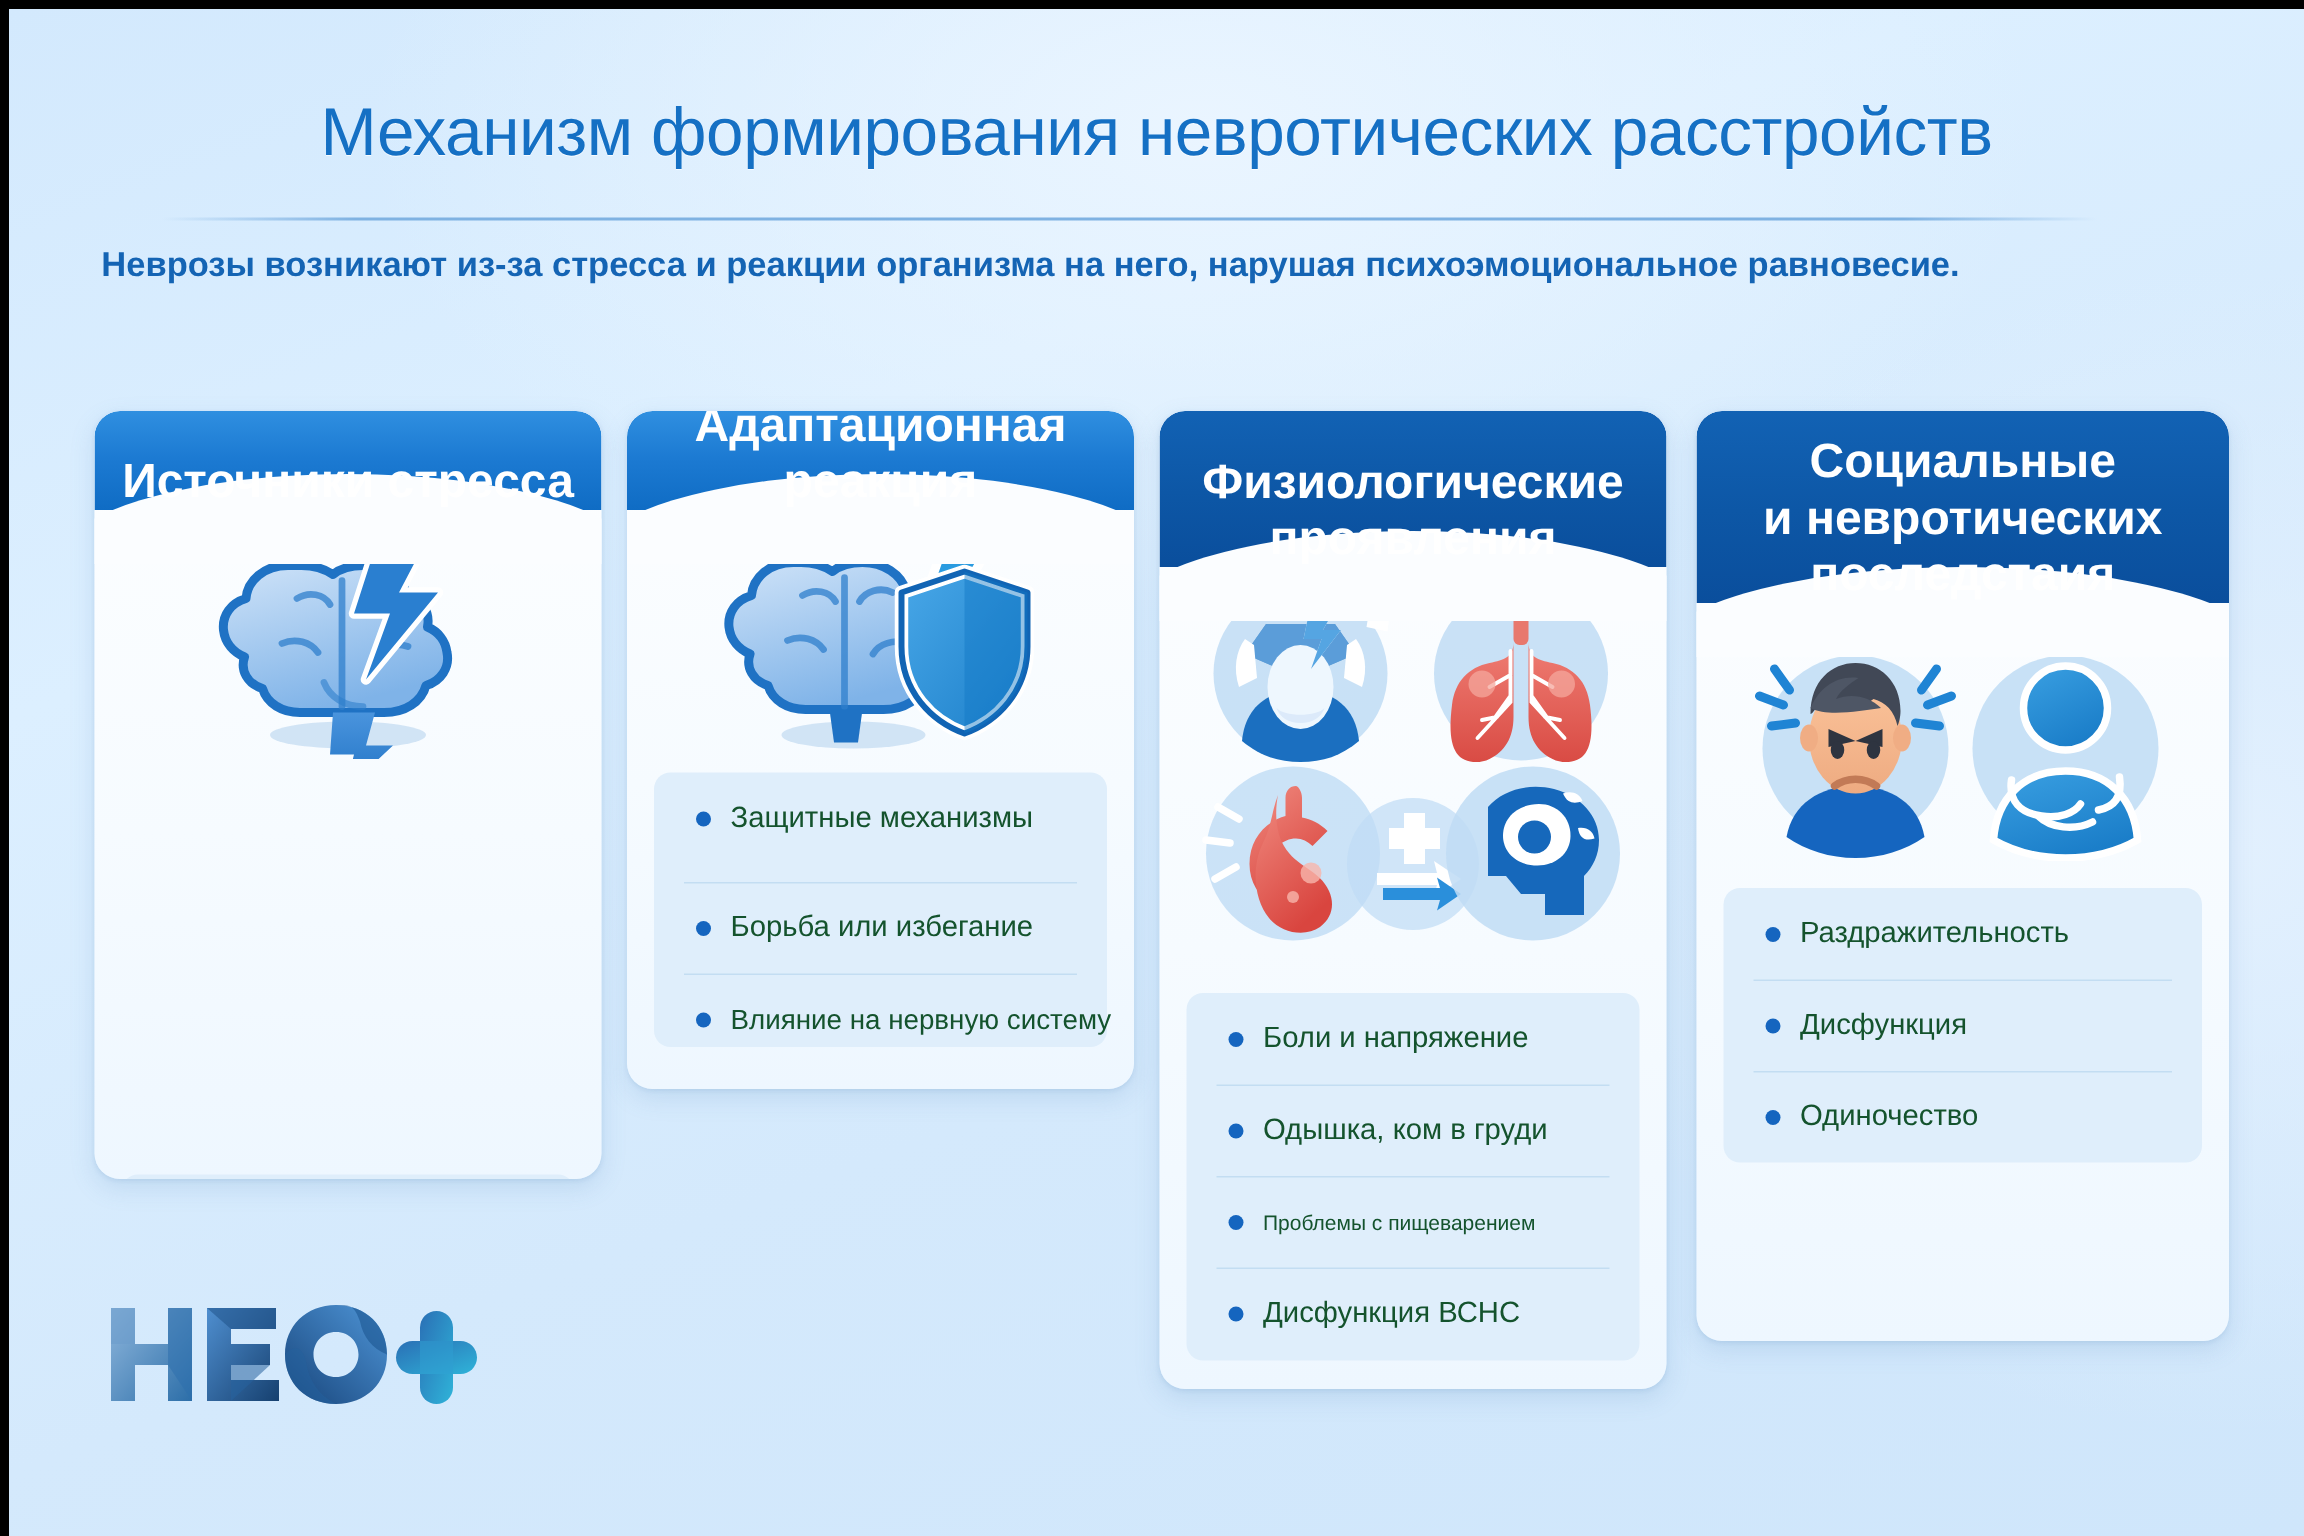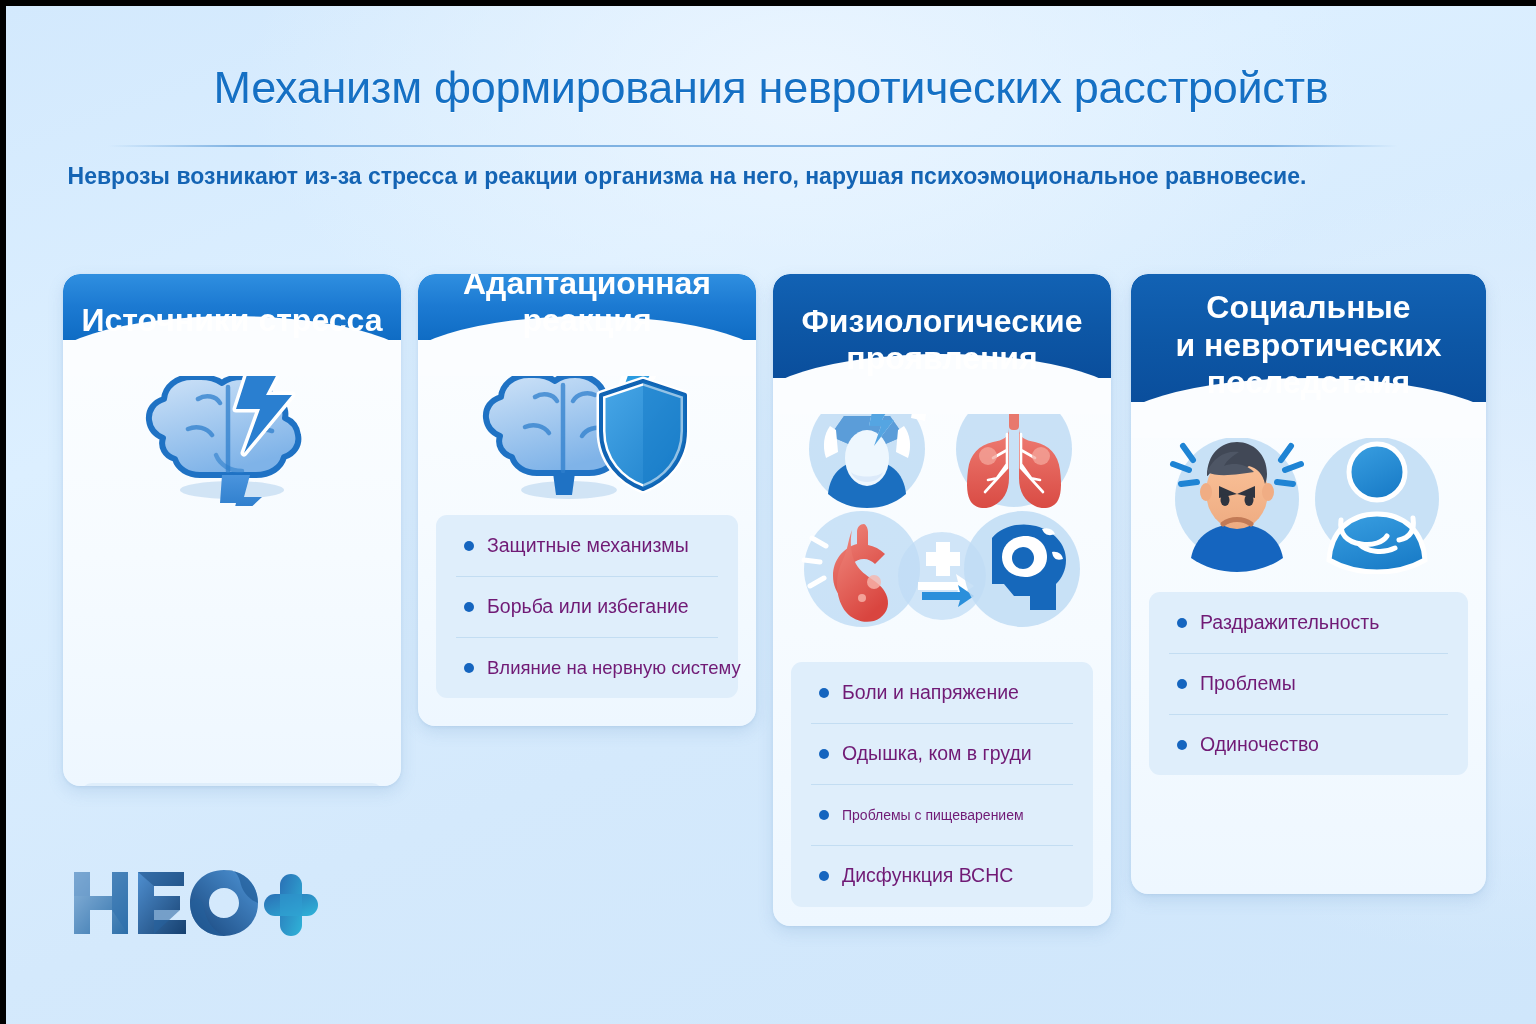--- a/index.html
+++ b/index.html
@@ -136,21 +136,21 @@
   .bullet {
     width: 10px;
     height: 10px;
     border-radius: 50%;
     background: #1565bf;
     flex: 0 0 auto;
     margin-right: 13px;
   }
   .li-text {
     font-size: 19.5px;
-    color: #701a75;
+    color: #14532d;
     font-weight: normal;
     white-space: nowrap;
   }
 
   
   #card-1 { left: 57px;  top: 268px; width: 338px; height: 512px; }
   #card-1 .card-head { height: 66px; padding-top: 17px; }
   #card-1 .icon-zone { top: 74px; height: 160px; }
   #card-1 .list-panel { left: 18px; top: 509px; width: 302px; height: 0; }
 
@@ -243,21 +243,21 @@
         <path d="M124 44l42-14 42 14v36c0 30-20 50-42 58-22-8-42-28-42-58z" fill="url(#shG)" stroke="#ffffff" stroke-width="9" stroke-linejoin="round"></path>
         <path d="M124 44l42-14 42 14v36c0 30-20 50-42 58-22-8-42-28-42-58z" fill="none" stroke="#1164b4" stroke-width="4" stroke-linejoin="round"></path>
         <path d="M166 30v108c22-8 42-28 42-58V44z" fill="#1178c6" opacity="0.45"></path>
       </svg>
     </div>
     <div class="list-panel" style="left:18px; top:508px; width:302px; height:183px; top:241px;">
       <div class="li-row" style="height:61px;">
         <span class="bullet"></span>
         <span class="li-text">Защитные механизмы</span>
       </div>
-      <div class="li-row" style="height:61px;">
+      <div class="li-row" style="height:61px;margin-top:12px;">
         <span class="bullet"></span>
         <span class="li-text">Борьба или избегание</span>
       </div>
       <div class="li-row" style="height:61px;">
         <span class="bullet"></span>
         <span class="li-text" style="font-size:18.5px;">Влияние на нервную систему</span>
       </div>
     </div>
   </div>
 
@@ -387,21 +387,21 @@
         <path d="M200 120c8 8 24 10 36 4" fill="none" stroke="#ffffff" stroke-width="5" stroke-linecap="round"></path>
       </svg>
     </div>
     <div class="list-panel" style="left:18px; top:318px; width:319px; height:183px;">
       <div class="li-row" style="height:61px;">
         <span class="bullet"></span>
         <span class="li-text">Раздражительность</span>
       </div>
       <div class="li-row" style="height:61px;">
         <span class="bullet"></span>
-        <span class="li-text">Проблемы</span>
+        <span class="li-text">Дисфункция</span>
       </div>
       <div class="li-row" style="height:61px;">
         <span class="bullet"></span>
         <span class="li-text">Одиночество</span>
       </div>
     </div>
   </div>
 
   <div class="logo">
     <svg width="260" height="80" viewBox="0 0 260 80">

